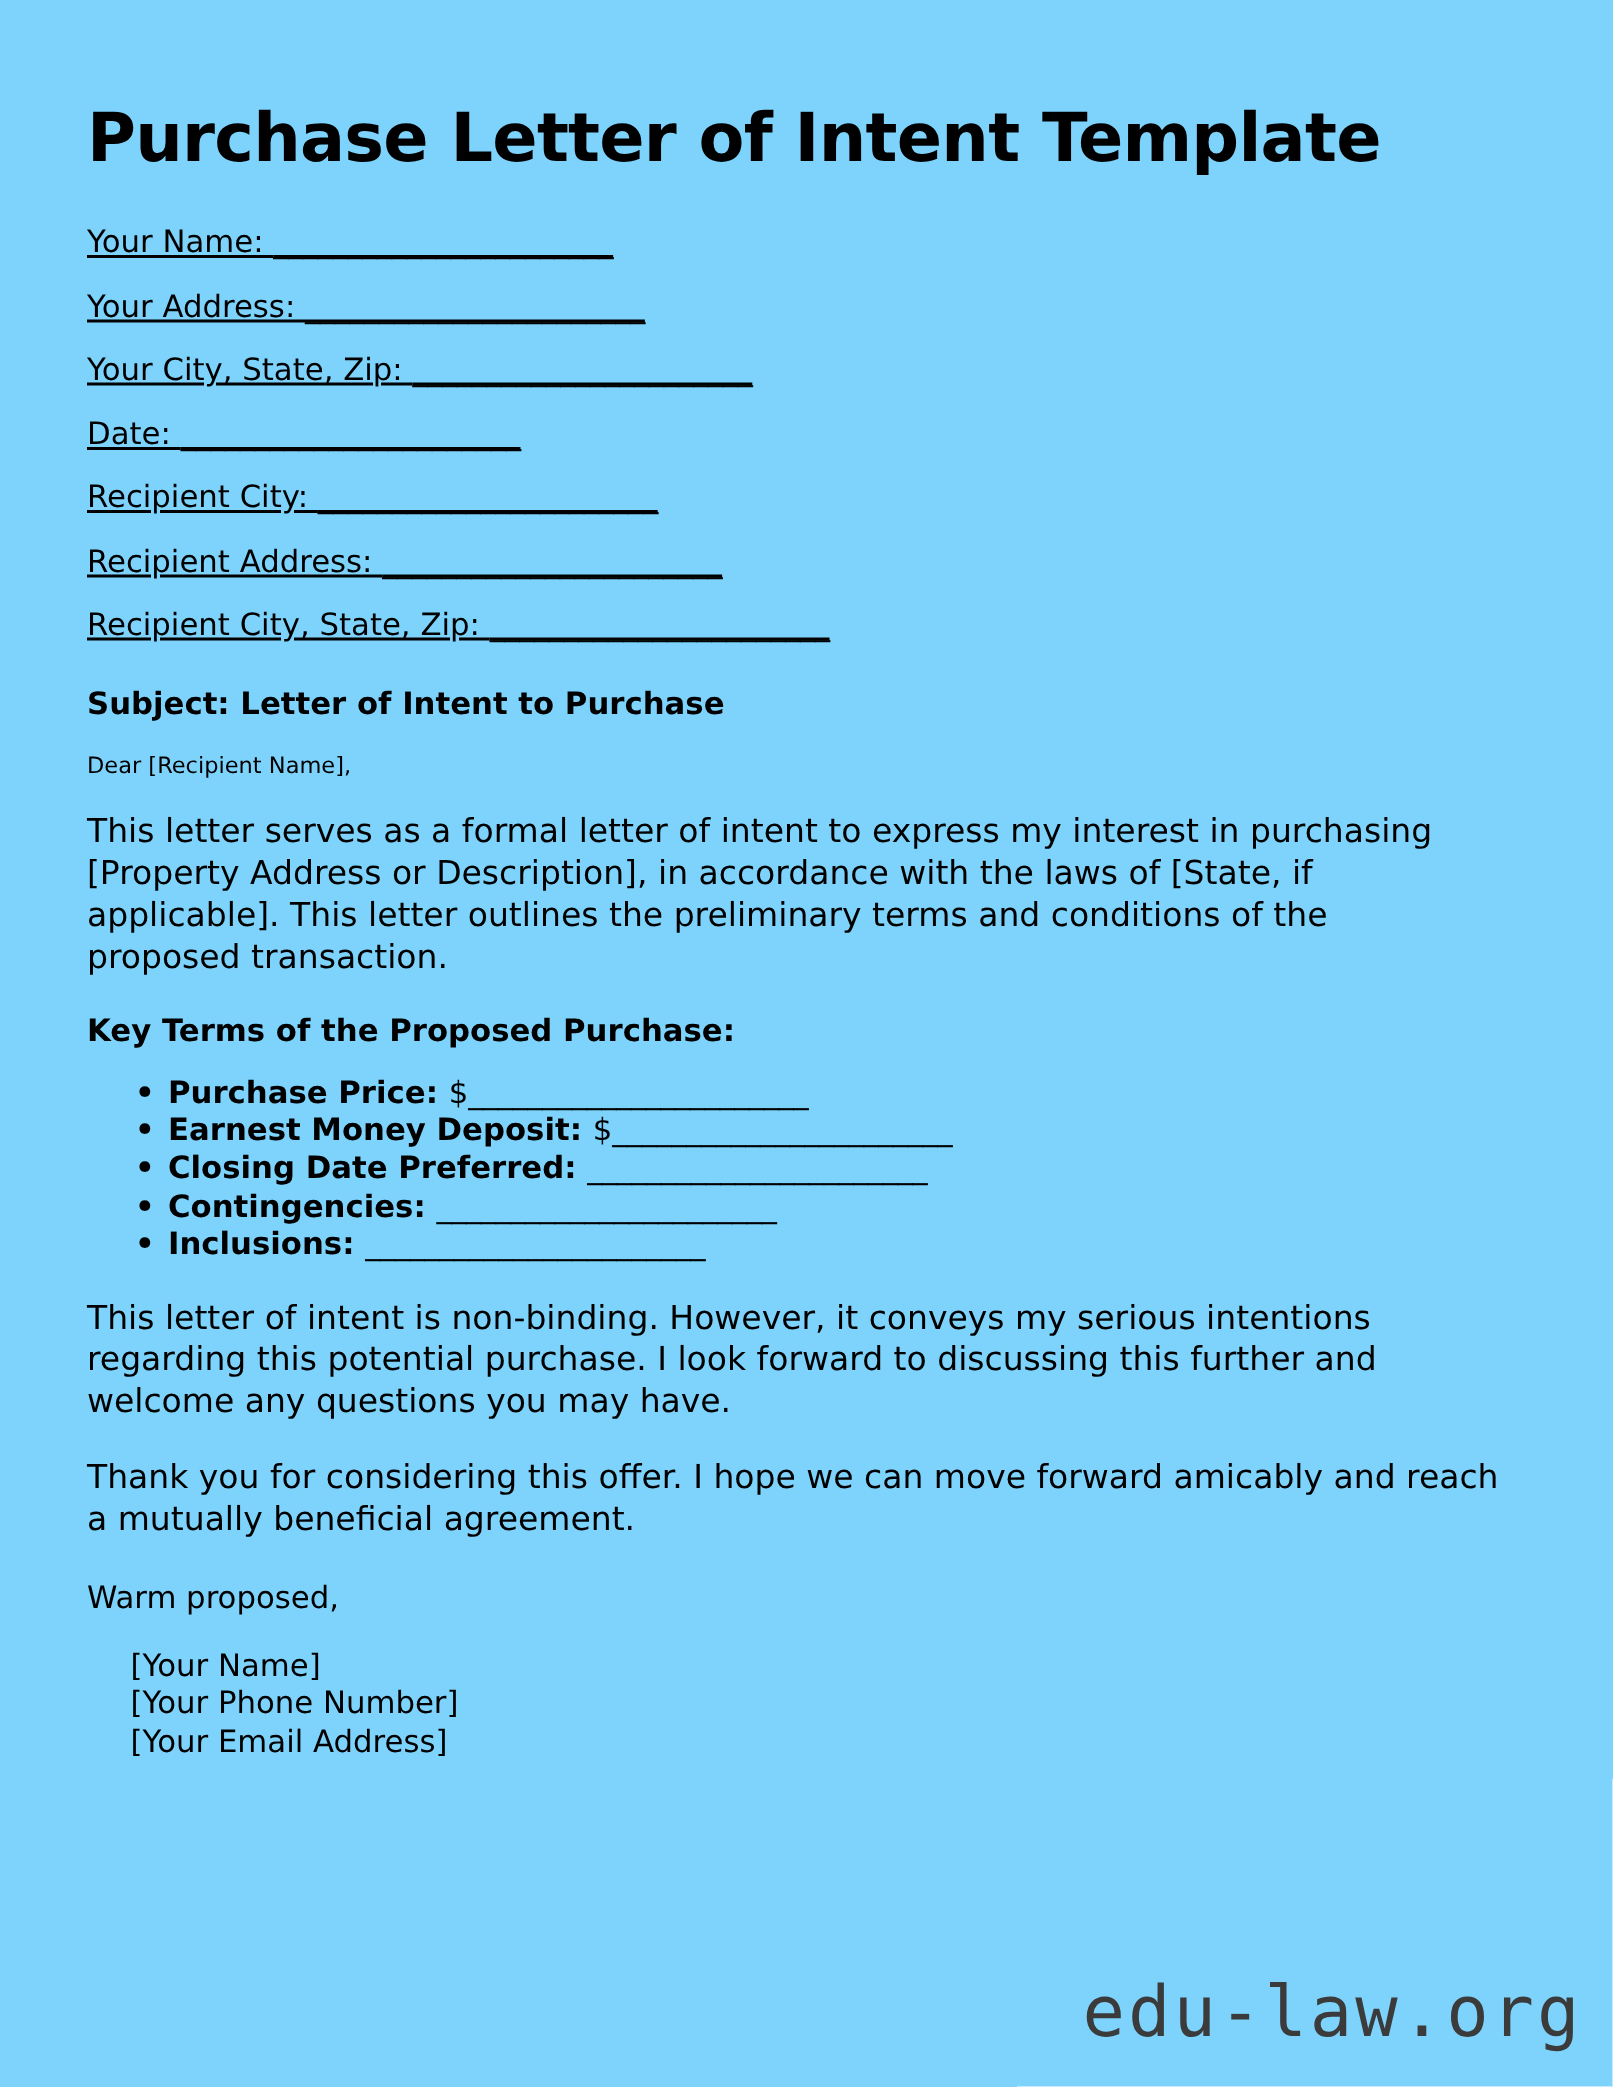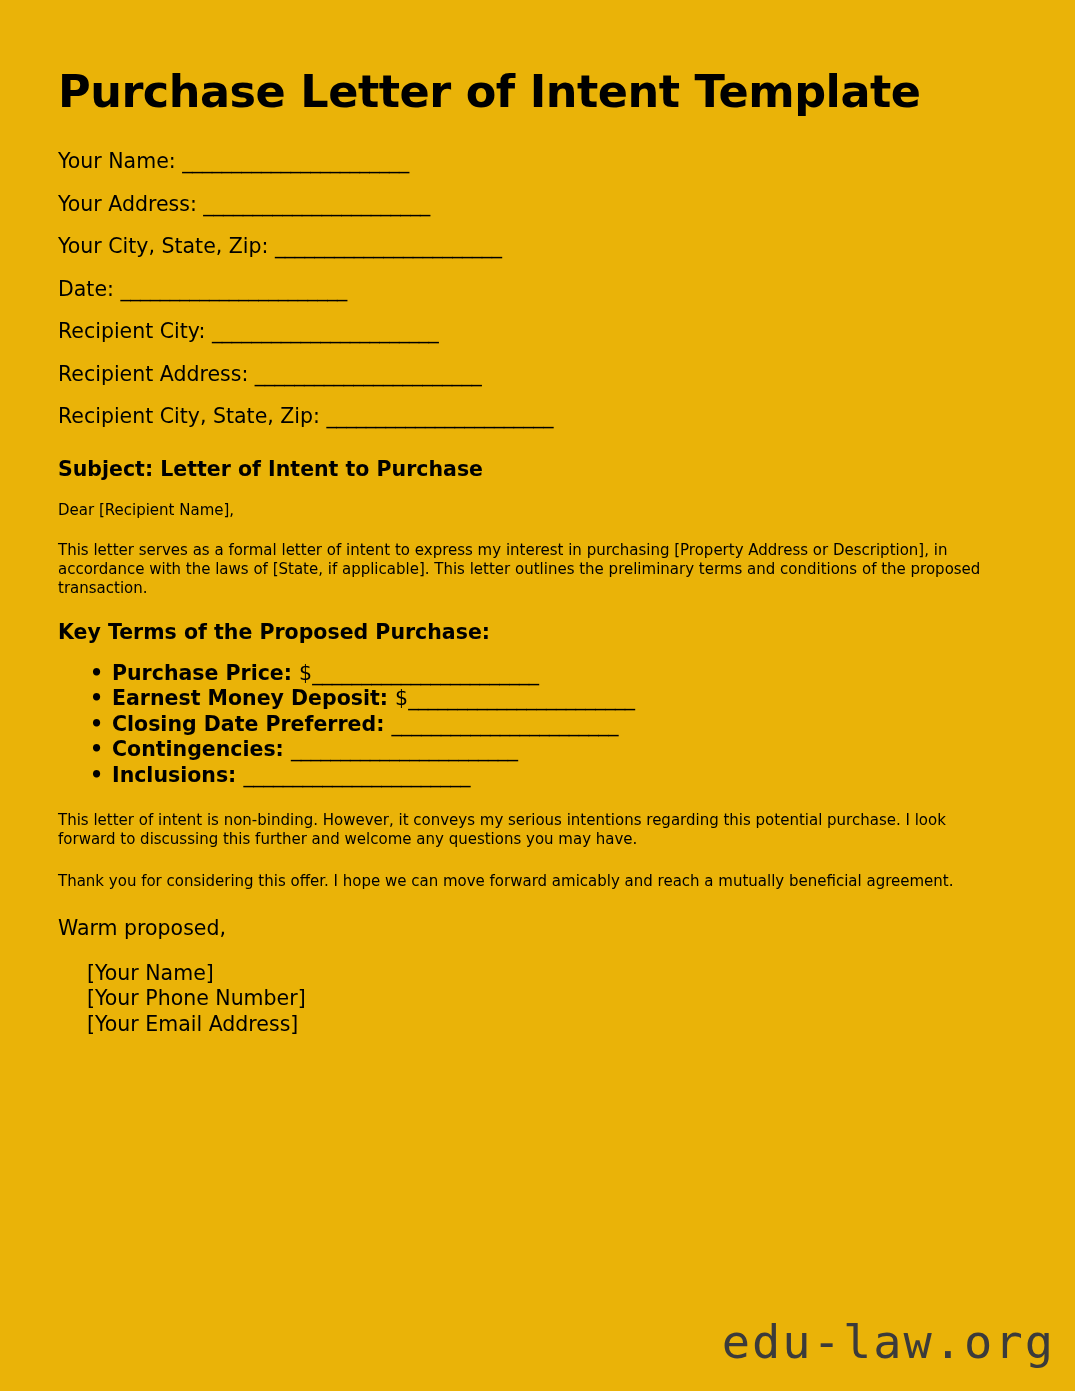--- a/index.html
+++ b/index.html
@@ -11,21 +11,21 @@
     width: 1075px;
     height: 1391px;
     position: relative;
     font-family: "DejaVu Sans", sans-serif;
     color: #000000;
     overflow: hidden;
   }
   .page {
     position: absolute;
     inset: 0;
-    background: #eab308;
+    background: #7dd3fc;
     padding: 0;
   }
   .content {
     position: absolute;
     left: 58px;
     top: 0;
     width: 960px;
   }
 
   
@@ -43,20 +43,21 @@
 
   
   .fields {
     margin-top: 36px;
   }
   .field-row {
     font-size: 20.5px;
     line-height: 1.0;
     margin-bottom: 22px;
     white-space: nowrap;
+    text-decoration: underline;
   }
   .field-label { }
   .field-blank {
     letter-spacing: -0.4px;
   }
 
   
   .subject-line {
     font-size: 20.5px;
     font-weight: bold;
@@ -65,21 +66,21 @@
     line-height: 1.0;
   }
   .salutation {
     font-size: 15px;
     margin-top: 24px;
     line-height: 1.0;
   }
 
   
   .body-para {
-    font-size: 15px;
+    font-size: 22px;
     line-height: 1.27;
     margin: 0;
     margin-top: 23px;
     width: 930px;
   }
   .body-para.wide { width: 942px; }
 
   
   .section-heading {
     font-size: 20.5px;

